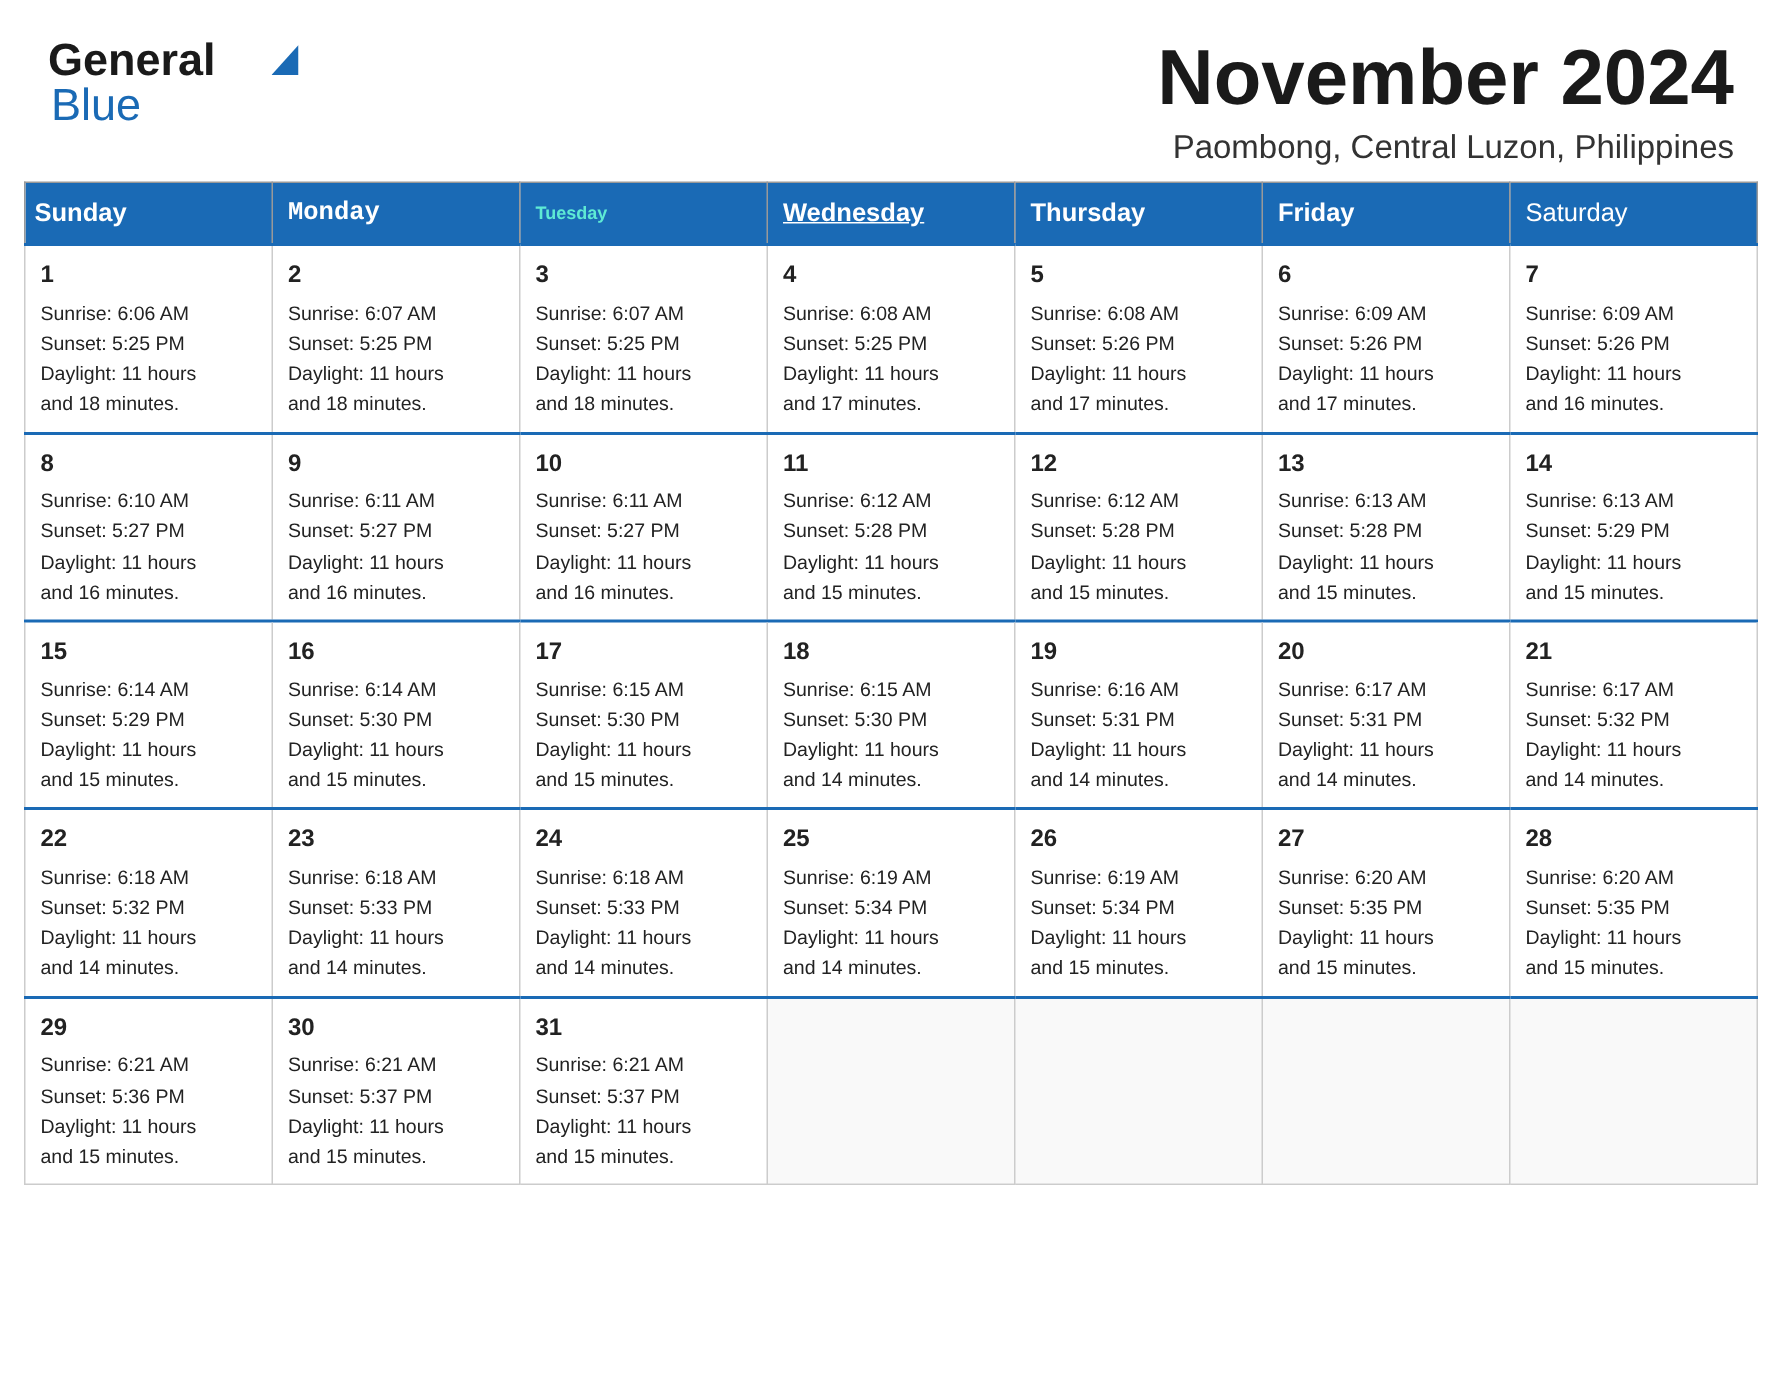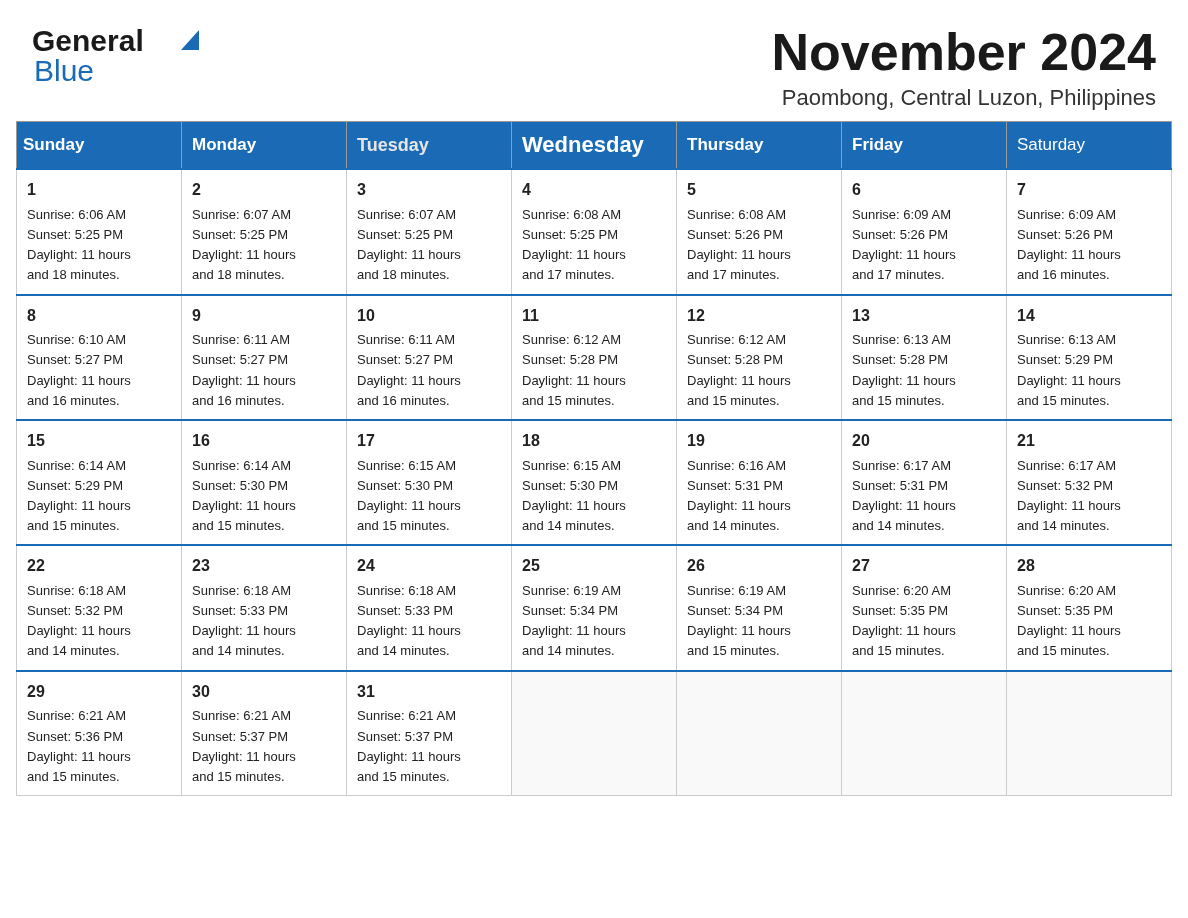--- a/index.html
+++ b/index.html
@@ -64,23 +64,23 @@
     <h1>November 2024</h1>
     <h2>Paombong, Central Luzon, Philippines</h2>
   </div>
 </div>
 
 <div class="calendar-wrapper">
   <table style="width:100%;border-collapse:collapse;">
     <thead>
       <tr>
       <th style="background: rgb(26, 106, 181); color: rgb(255, 255, 255); font-size: 17px; font-weight: bold; padding: 6px; text-align: left; border: 1px solid rgb(153, 153, 153);">Sunday</th>
-          <th style="background: rgb(26, 106, 181); color: rgb(255, 255, 255); font-size: 17px; font-weight: bold; padding: 10px; text-align: left; border: 1px solid rgb(153, 153, 153);">Monday</th>
-          <th style="background: rgb(26, 106, 181); color: #e5e5e5; font-size: 18px; font-weight: bold; padding: 10px; text-align: left; border: 1px solid rgb(153, 153, 153);">Tuesday</th>
-          <th style="background: rgb(26, 106, 181); color: rgb(255, 255, 255); font-size: 22px; font-weight: bold; padding: 10px; text-align: left; border: 1px solid rgb(153, 153, 153);">Wednesday</th>
+          <th style="background: rgb(26, 106, 181); color: rgb(255, 255, 255); font-size: 17px; font-weight: bold; padding: 10px; text-align: left; border: 1px solid rgb(153, 153, 153); font-family: Liberation Mono, monospace;">Monday</th>
+          <th style="background: rgb(26, 106, 181); color: #5eead4; font-size: 12px; font-weight: bold; padding: 10px; text-align: left; border: 1px solid rgb(153, 153, 153);">Tuesday</th>
+          <th style="background: rgb(26, 106, 181); color: rgb(255, 255, 255); font-size: 17px; font-weight: bold; padding: 10px; text-align: left; border: 1px solid rgb(153, 153, 153); text-decoration: underline;">Wednesday</th>
           <th style="background: rgb(26, 106, 181); color: rgb(255, 255, 255); font-size: 17px; font-weight: bold; padding: 10px; text-align: left; border: 1px solid rgb(153, 153, 153);">Thursday</th>
           <th style="background: rgb(26, 106, 181); color: rgb(255, 255, 255); font-size: 17px; font-weight: bold; padding: 10px; text-align: left; border: 1px solid rgb(153, 153, 153);">Friday</th>
           <th style="background: rgb(26, 106, 181); color: rgb(255, 255, 255); font-size: 17px; font-weight: normal; padding: 10px; text-align: left; border: 1px solid rgb(153, 153, 153);">Saturday</th>
         </tr>
     </thead>
     <tbody id="calendar-body">
     <tr>
           <td style="vertical-align: top; border-width: 2px 1px 1px; border-style: solid; border-color: rgb(26, 106, 181) rgb(204, 204, 204) rgb(204, 204, 204); border-image: initial; padding: 8px 10px; width: 14.28%; font-size: 13px; line-height: 1.55; background: rgb(255, 255, 255);"><span style="font-size: 16px; font-weight: bold; display: block; margin-bottom: 2px;">1</span><span style="font-size: 13px; color: rgb(34, 34, 34);">Sunrise: 6:06 AM<br>Sunset: 5:25 PM<br>Daylight: 11 hours<br>and 18 minutes.</span></td>
           <td style="vertical-align: top; border-width: 2px 1px 1px; border-style: solid; border-color: rgb(26, 106, 181) rgb(204, 204, 204) rgb(204, 204, 204); border-image: initial; padding: 8px 10px; width: 14.28%; font-size: 13px; line-height: 1.55; background: rgb(255, 255, 255);"><span style="font-size: 16px; font-weight: bold; display: block; margin-bottom: 2px;">2</span><span style="font-size: 13px; color: rgb(34, 34, 34);">Sunrise: 6:07 AM<br>Sunset: 5:25 PM<br>Daylight: 11 hours<br>and 18 minutes.</span></td>
           <td style="vertical-align: top; border-width: 2px 1px 1px; border-style: solid; border-color: rgb(26, 106, 181) rgb(204, 204, 204) rgb(204, 204, 204); border-image: initial; padding: 8px 10px; width: 14.28%; font-size: 13px; line-height: 1.55; background: rgb(255, 255, 255);"><span style="font-size: 16px; font-weight: bold; display: block; margin-bottom: 2px;">3</span><span style="font-size: 13px; color: rgb(34, 34, 34);">Sunrise: 6:07 AM<br>Sunset: 5:25 PM<br>Daylight: 11 hours<br>and 18 minutes.</span></td>

